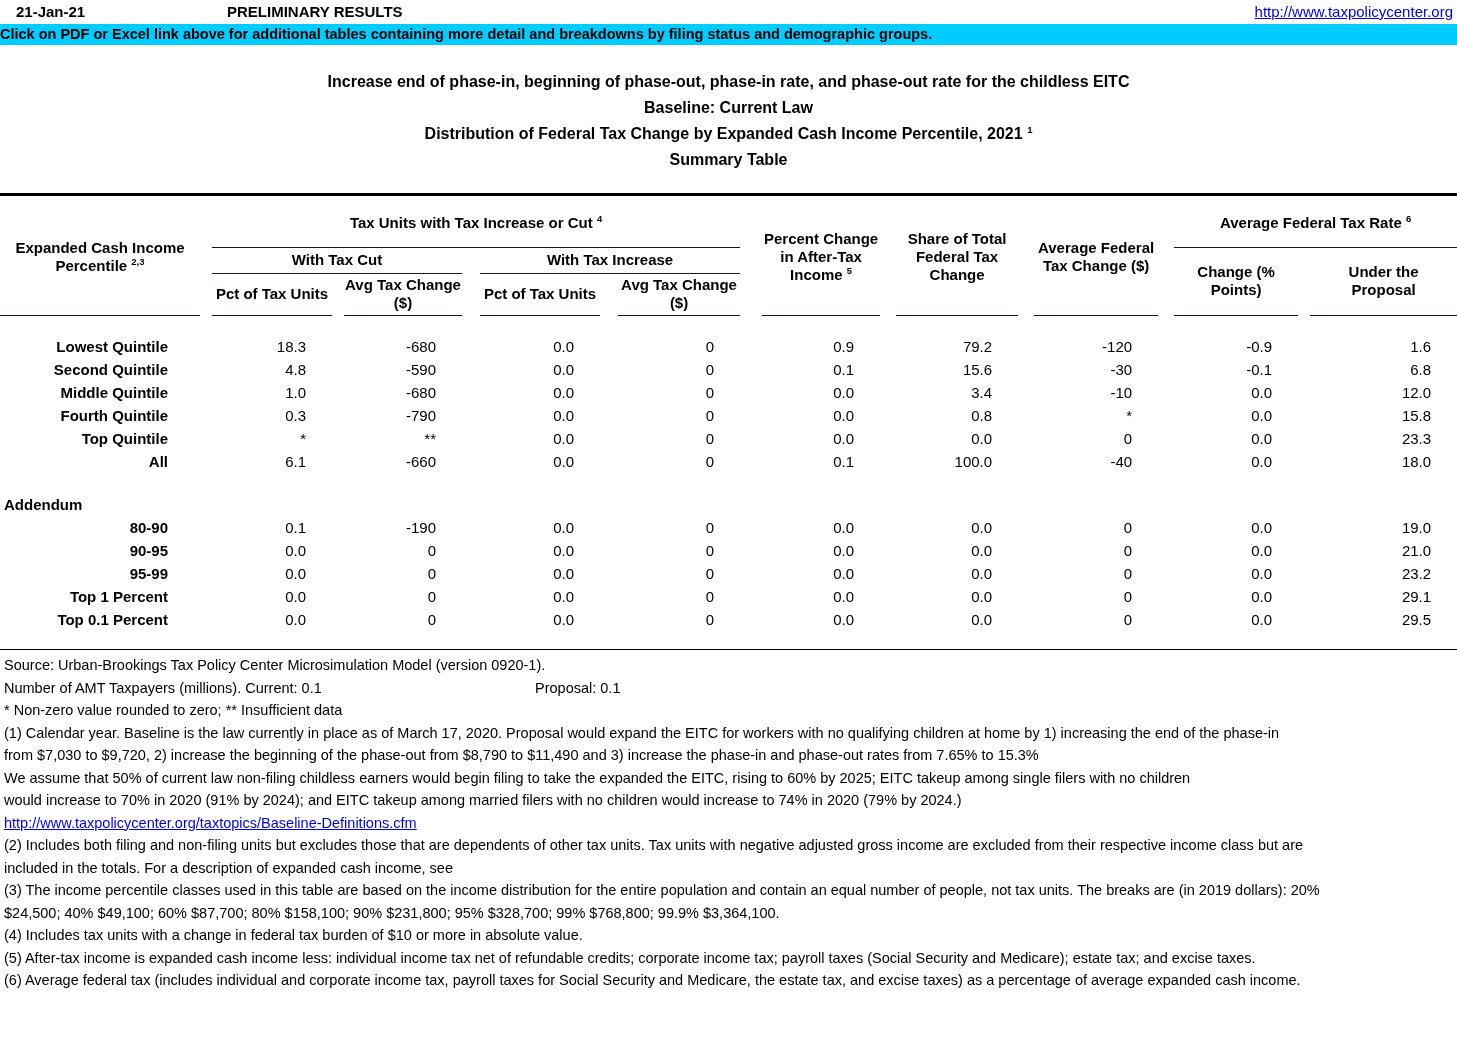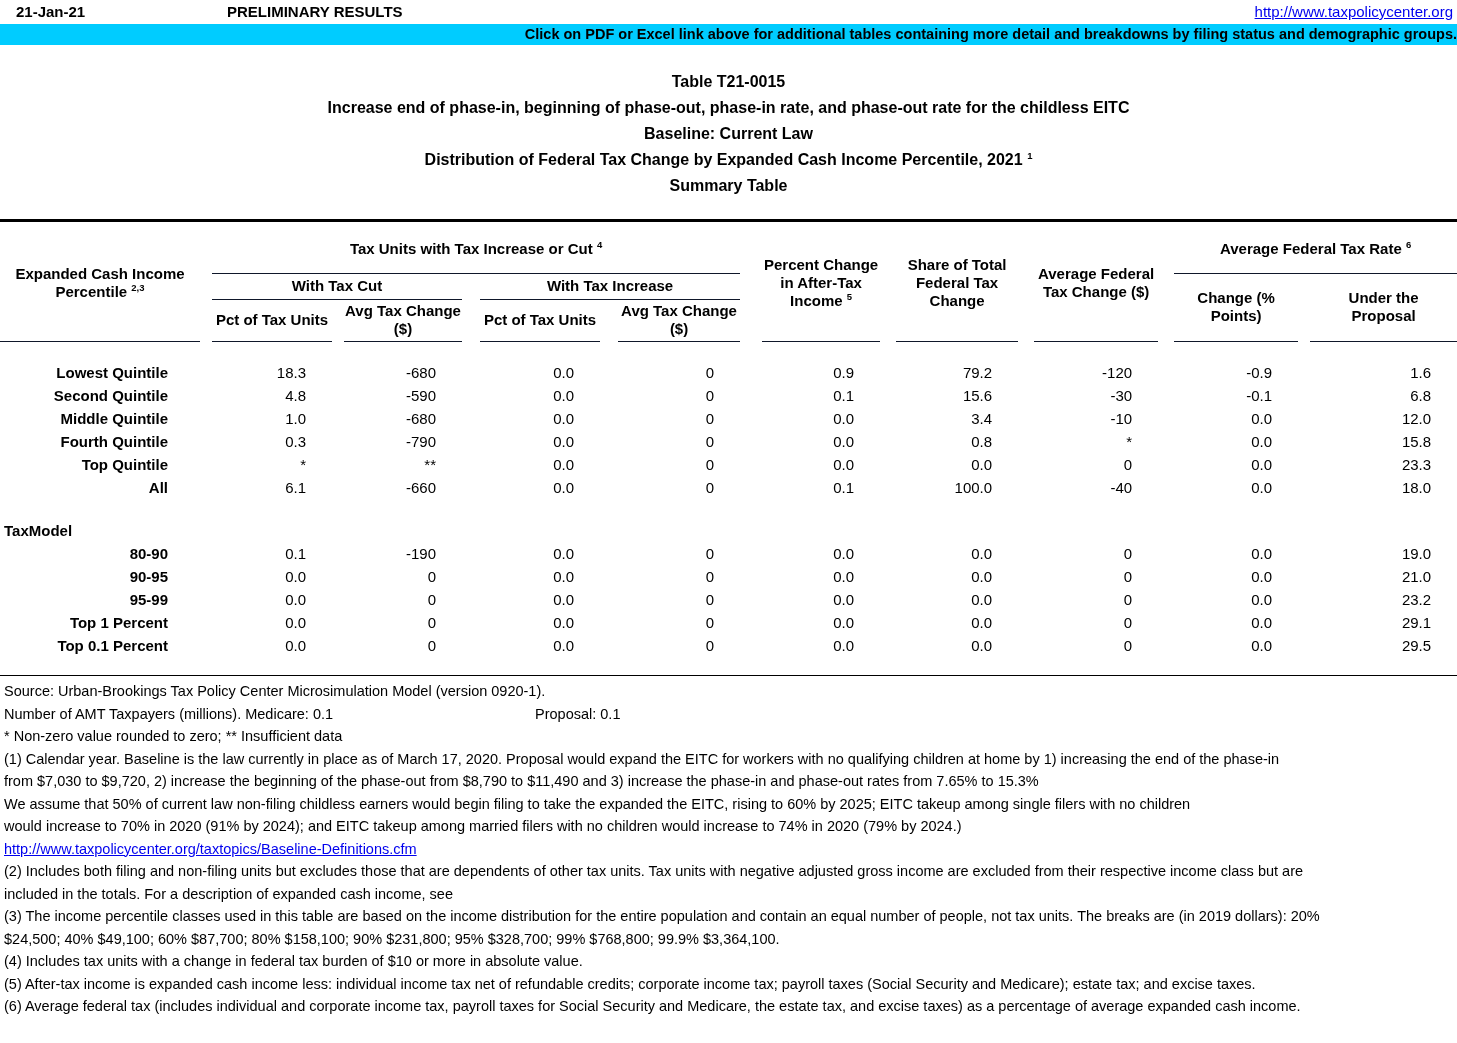--- a/index.html
+++ b/index.html
@@ -12,21 +12,21 @@
     width:1457px;height:1043px;overflow:hidden;
     background:#fff;color:#000;
     font-family:"Liberation Sans",sans-serif;
   }
   
   .topbar{display:flex;align-items:flex-start;height:24px;padding:3px 4px 0 16px;font-size:15px;font-weight:bold;}
   .topbar .date{width:211px;}
   .topbar .status{flex:1;text-align:left;}
   .topbar .site-link{font-weight:normal;color:var(--link-color);text-decoration:underline;white-space:nowrap;}
   
-  .banner{background:var(--banner-bg);height:21px;line-height:21px;text-align:right;font-size:14.5px;font-weight:bold;}
+  .banner{background:var(--banner-bg);height:21px;line-height:21px;text-align:left;font-size:14.5px;font-weight:bold;}
   
   .title-block{margin-top:24px;text-align:center;font-weight:bold;font-size:16px;}
   .title-block div{line-height:26px;}
   sup{font-size:9.5px;line-height:0;}
   
   .rule-double{margin-top:20px;height:3px;border-top:2px solid #000;border-bottom:1px solid #000;}
   .rule-bottom{border-top:1px solid #000;height:0;}
   
   table.ttable{border-collapse:collapse;table-layout:fixed;width:1457px;margin-top:3px;}
   table.ttable th,table.ttable td{padding:0;font-size:15px;vertical-align:middle;}
@@ -58,21 +58,20 @@
   <span class="date">21-Jan-21</span>
   <span class="status">PRELIMINARY RESULTS</span>
   <a class="site-link" href="#">http://www.taxpolicycenter.org</a>
 </div>
 
 <div class="banner">
   <span>Click on PDF or Excel link above for additional tables containing more detail and breakdowns by filing status and demographic groups.</span>
 </div>
 
 <div class="title-block">
-  <div>Table T21-0015</div>
   <div>Increase end of phase-in, beginning of phase-out, phase-in rate, and phase-out rate for the childless EITC</div>
   <div>Baseline: Current Law</div>
   <div><span>Distribution of Federal Tax Change by Expanded Cash Income Percentile, 2021</span> <sup>1</sup></div>
   <div>Summary Table</div>
 </div>
 
 <div class="rule-double"></div>
 
 <table class="ttable">
   <colgroup>
@@ -257,21 +256,21 @@
         <td class="val">0.0</td>
         <td class="spacer"></td>
         <td class="val">18.0</td>
       </tr>
     </tbody>
   <tbody id="addendum-body">
     <tr class="gap-row-mid">
         <td colspan="19"></td>
       </tr>
     <tr class="section-row">
-      <th colspan="19">TaxModel</th>
+      <th colspan="19">Addendum</th>
     </tr>
   <tr class="data-row">
         <th class="rowlabel">80-90</th>
         <td class="spacer"></td>
         <td class="val">0.1</td>
         <td class="spacer"></td>
         <td class="val">-190</td>
         <td class="spacer"></td>
         <td class="val">0.0</td>
         <td class="spacer"></td>
@@ -377,21 +376,21 @@
         <td colspan="19"></td>
       </tr>
   </tbody>
 </table>
 
 <div class="rule-bottom"></div>
 
 <div class="footer">
   <div class="fline">Source: Urban-Brookings Tax Policy Center Microsimulation Model (version 0920-1).</div>
   <div class="fline amt-line">
-    <span>Number of AMT Taxpayers (millions).  Medicare: 0.1</span>
+    <span>Number of AMT Taxpayers (millions).  Current: 0.1</span>
     <span class="amt-proposal">Proposal: 0.1</span>
   </div>
   <div class="fline">* Non-zero value rounded to zero; ** Insufficient data</div>
   <div class="fline">(1) Calendar year. Baseline is the law currently in place as of March 17, 2020. Proposal would expand the EITC for workers with no qualifying children at home by 1) increasing the end of the phase-in</div>
   <div class="fline">from $7,030 to $9,720, 2) increase the beginning of the phase-out from $8,790 to $11,490 and 3) increase the phase-in and phase-out rates from 7.65% to 15.3%</div>
   <div class="fline">We assume that 50% of current law non-filing childless earners would begin filing to take the expanded the EITC, rising to 60% by 2025; EITC takeup among single filers with no children</div>
   <div class="fline">would increase to 70% in 2020 (91% by 2024); and EITC takeup among married filers with no children would increase to 74% in 2020 (79% by 2024.)</div>
   <div class="fline"><a href="#">http://www.taxpolicycenter.org/taxtopics/Baseline-Definitions.cfm</a></div>
   <div class="fline">(2) Includes both filing and non-filing units but excludes those that are dependents of other tax units. Tax units with negative adjusted gross income are excluded from their respective income class but are</div>
   <div class="fline">included in the totals. For a description of expanded cash income, see</div>

